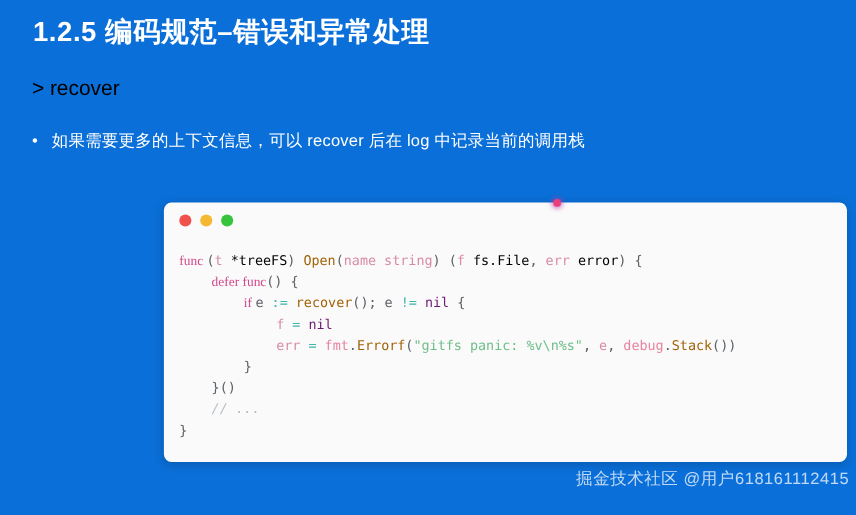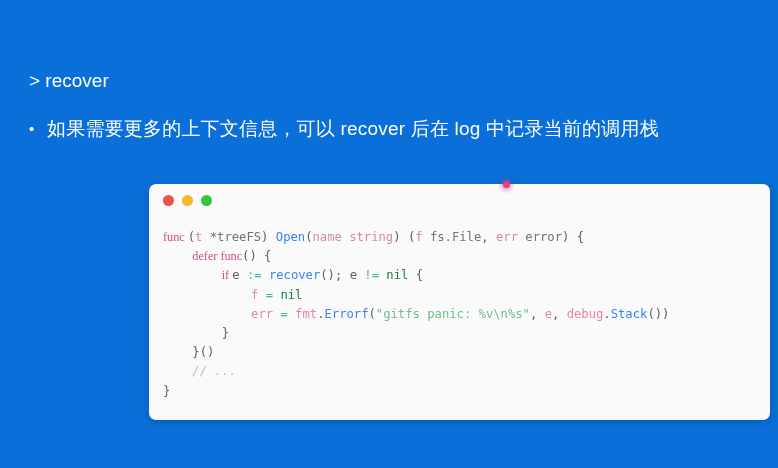--- a/index.html
+++ b/index.html
@@ -26,21 +26,21 @@
     color: #ffffff;
     font-size: 25px;
     font-weight: bold;
     letter-spacing: 0.5px;
     white-space: nowrap;
   }
   .sub-heading {
     position: absolute;
     left: 29px;
     top: 70px;
-    color: #ffffff;
+    color: #000000;
     font-size: 19px;
     font-weight: normal;
     white-space: nowrap;
   }
   .bullet-row {
     position: absolute;
     left: 29px;
     top: 120px;
     display: flex;
     align-items: flex-start;
@@ -49,21 +49,21 @@
   .bullet-dot {
     color: #ffffff;
     font-size: 15px;
     line-height: 18px;
     width: 18px;
     flex: 0 0 18px;
     text-align: left;
   }
   .bullet-text {
     color: #ffffff;
-    font-size: 19px;
+    font-size: 15px;
     line-height: 18px;
     letter-spacing: 0.2px;
   }
 
   
   .code-card {
     position: absolute;
     left: 149px;
     top: 184px;
     width: 621px;
@@ -95,26 +95,26 @@
     font-family: "DejaVu Sans Mono", "Liberation Mono", monospace;
     font-size: 12.2px;
     line-height: 19.2px;
     white-space: pre;
     color: #5b6066;
   }
   .code-line { white-space: pre; }
 
   
   .t-kw    { color: #d24a8c; font-family: Liberation Serif, serif; }
-  .t-fn    { color: #3b82f6; margin-top: 23px; }
+  .t-fn    { color: #a16207; margin-top: 23px; }
   .t-plain { color: #5b6066; }
-  .t-type  { color: #737373; }
+  .t-type  { color: #000000; }
   .t-var   { color: #d98ba6; }
   .t-str   { color: #6fbf8b; }
-  .t-const { color: #15803d; }
+  .t-const { color: #701a75; }
   .t-op    { color: #3fb6ac; }
   .t-cmt   { color: #b9bfc6; font-style: italic; }
   .t-pkg   { color: #e8849f; text-align: center; }
 
   .cursor-dot {
     position: absolute;
     left: 503px;
     top: 181px;
     width: 7px;
     height: 7px;
@@ -141,34 +141,36 @@
     letter-spacing: 0.5px;
     opacity: 0.92;
     white-space: nowrap;
   }
 </style>
 </head>
 <body>
 
 <div class="slide">
 
+  <div class="slide-title">1.2.5 编码规范–错误和异常处理</div>
 
   <div class="sub-heading">&gt; recover</div>
 
   <div class="bullet-row">
     <span class="bullet-dot">•</span>
     <span class="bullet-text">如果需要更多的上下文信息，可以 recover 后在 log 中记录当前的调用栈</span>
   </div>
 
   <div class="code-card">
     <div class="titlebar">
       <span class="dot red"></span>
       <span class="dot yellow"></span>
       <span class="dot green"></span>
     </div>
     <div class="code-body" id="code-body"><div class="code-line"><span class="t-kw">func </span><span class="t-plain">(</span><span class="t-var">t </span><span class="t-type">*treeFS</span><span class="t-plain">) </span><span class="t-fn">Open</span><span class="t-plain">(</span><span class="t-var">name string</span><span class="t-plain">) (</span><span class="t-var">f </span><span class="t-type">fs.File</span><span class="t-plain">, </span><span class="t-var">err </span><span class="t-type">error</span><span class="t-plain">) {</span></div><div class="code-line"><span class="t-plain">    </span><span class="t-kw">defer </span><span class="t-kw">func</span><span class="t-plain">() {</span></div><div class="code-line"><span class="t-plain">        </span><span class="t-kw">if </span><span class="t-plain">e </span><span class="t-op">:= </span><span class="t-fn">recover</span><span class="t-plain">(); </span><span class="t-plain">e </span><span class="t-op">!= </span><span class="t-const">nil</span><span class="t-plain"> {</span></div><div class="code-line"><span class="t-plain">            </span><span class="t-var">f </span><span class="t-op">= </span><span class="t-const">nil</span></div><div class="code-line"><span class="t-plain">            </span><span class="t-var">err </span><span class="t-op">= </span><span class="t-pkg">fmt</span><span class="t-plain">.</span><span class="t-fn">Errorf</span><span class="t-plain">(</span><span class="t-str">"gitfs panic: %v\n%s"</span><span class="t-plain">, </span><span class="t-var">e</span><span class="t-plain">, </span><span class="t-pkg">debug</span><span class="t-plain">.</span><span class="t-fn">Stack</span><span class="t-plain">())</span></div><div class="code-line"><span class="t-plain">        }</span></div><div class="code-line"><span class="t-plain">    }()</span></div><div class="code-line"><span class="t-cmt">    // ...</span></div><div class="code-line"><span class="t-plain">}</span></div></div>
   </div>
 
   <div class="cursor-dot"></div>
 
 
+  <div class="watermark">掘金技术社区 @用户618161112415</div>
 
 </div>
 
 </body></html>

